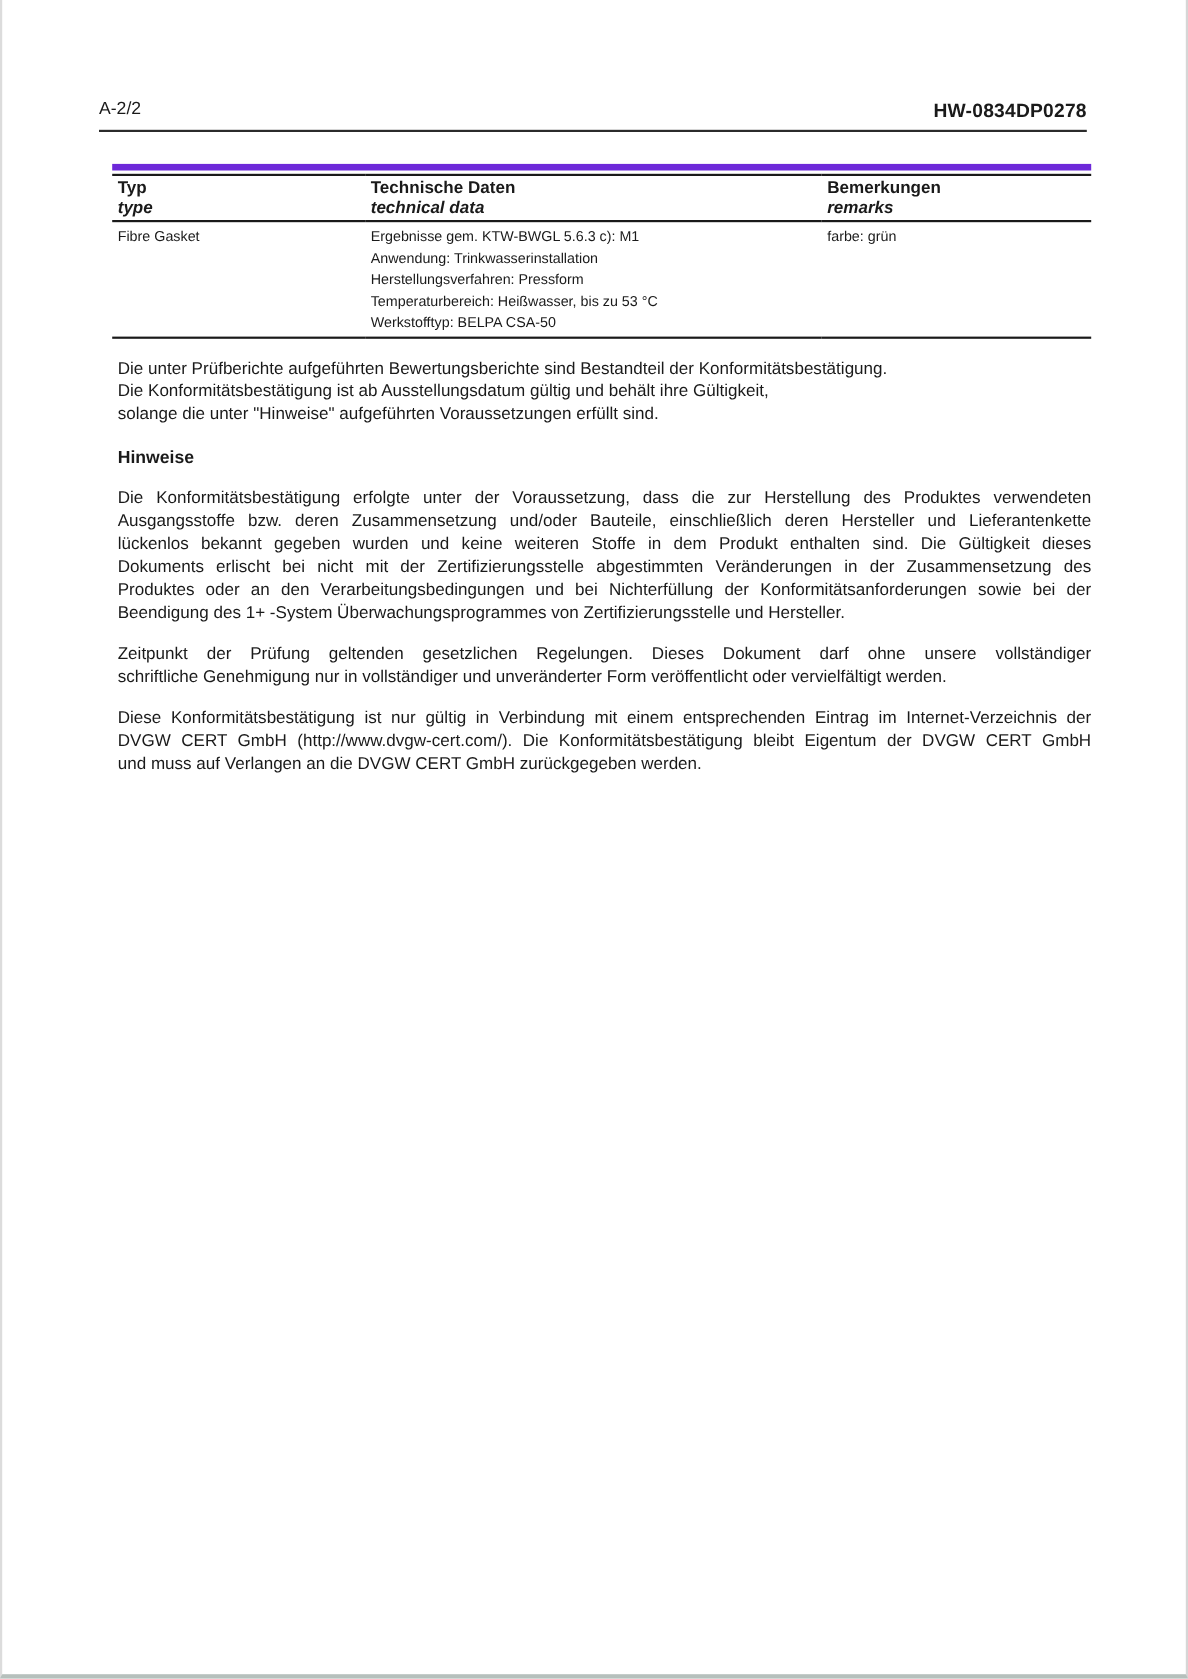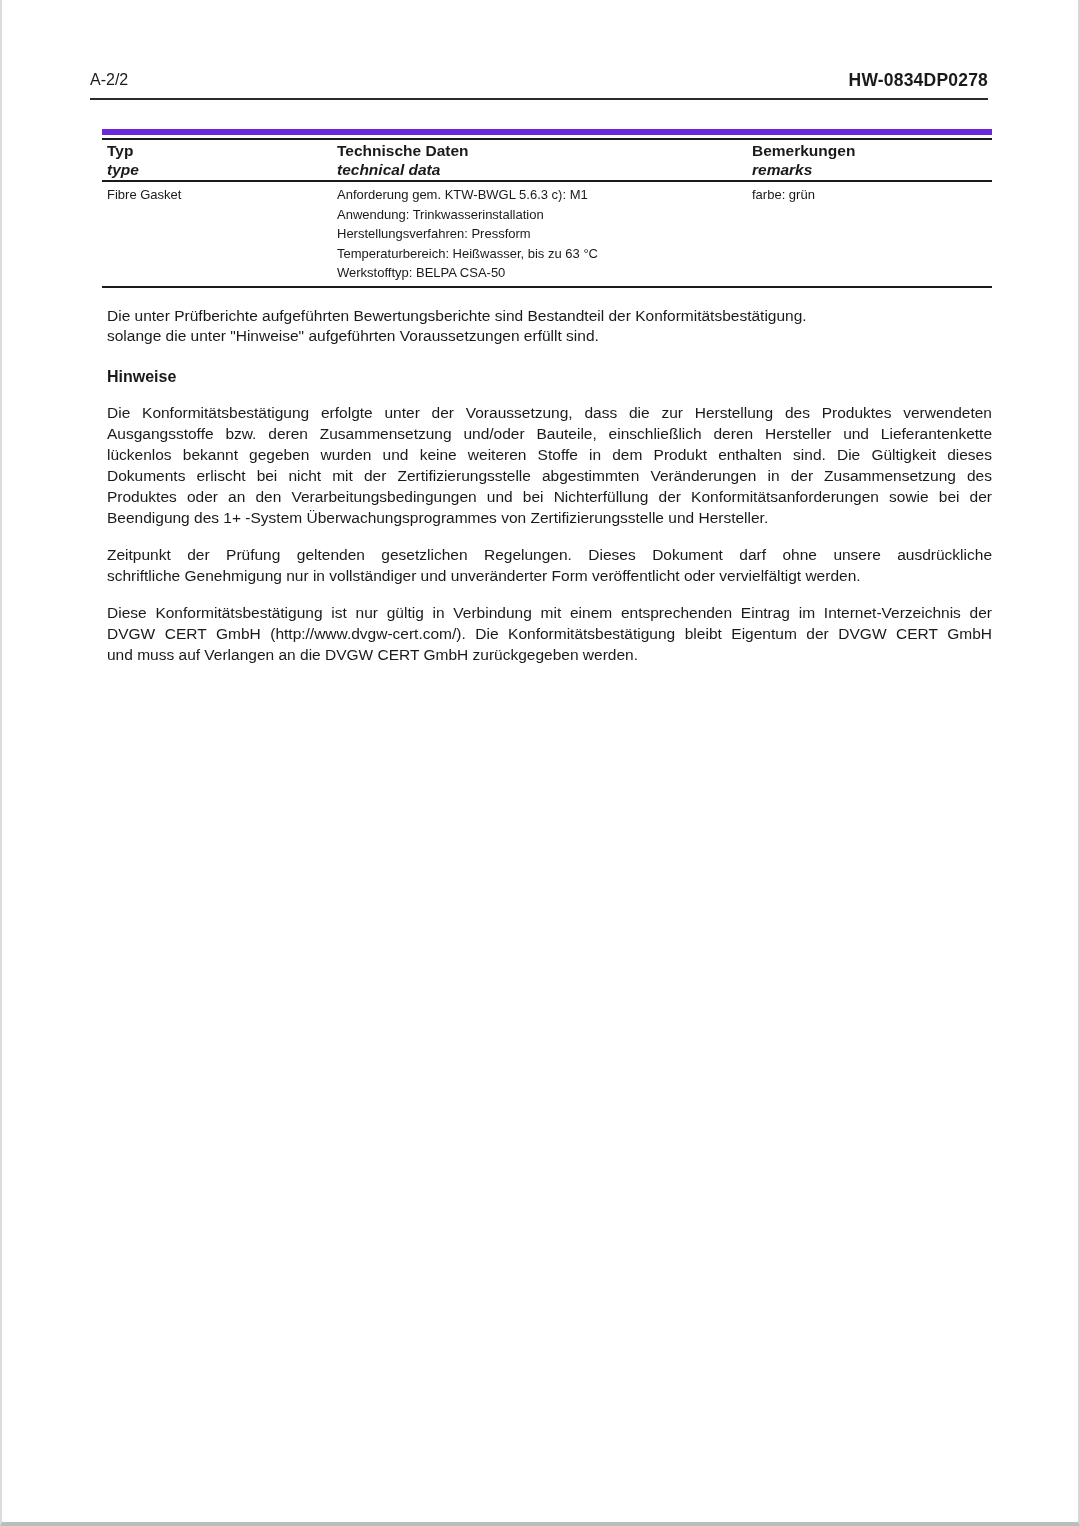--- a/index.html
+++ b/index.html
@@ -19,20 +19,21 @@
     width: 100%;
     height: 100%;
     padding: 70px 90px 0 88px;
   }
   
   .doc-header {
     display: flex;
     justify-content: space-between;
     align-items: flex-start;
     line-height: 20px;
+    margin-top: 20px;
   }
   .page-label { font-size: 16px; font-weight: 400; }
   .doc-number { font-size: 17.5px; font-weight: 700; letter-spacing: 0.2px; }
   .header-rule {
     margin-top: 8px;
     border-top: 2px solid #2b2b2b;
   }
   
   .table-wrap {
     margin: 29px 0 0 12px;
@@ -113,50 +114,51 @@
           <th>
             <div class="th-de">Bemerkungen</div>
             <div class="th-en">remarks</div>
           </th>
         </tr>
       </thead>
       <tbody>
         <tr>
           <td>Fibre Gasket</td>
           <td>
-              <div class="line">Anforderung gem. KTW-BWGL 5.6.3 c): M1</div>
+              <div class="line">Ergebnisse gem. KTW-BWGL 5.6.3 c): M1</div>
               <div class="line">Anwendung: Trinkwasserinstallation</div>
               <div class="line">Herstellungsverfahren: Pressform</div>
-              <div class="line">Temperaturbereich: Heißwasser, bis zu 63 °C</div>
+              <div class="line">Temperaturbereich: Heißwasser, bis zu 53 °C</div>
               <div class="line">Werkstofftyp: BELPA CSA-50</div>
             </td>
           <td>farbe: grün</td>
         </tr>
       </tbody>
     </table>
   </div>
 
   <div class="intro">
       <div class="line">Die unter Prüfberichte aufgeführten Bewertungsberichte sind Bestandteil der Konformitätsbestätigung.</div>
+      <div class="line">Die Konformitätsbestätigung ist ab Ausstellungsdatum gültig und behält ihre Gültigkeit,</div>
       <div class="line">solange die unter "Hinweise" aufgeführten Voraussetzungen erfüllt sind.</div>
     </div>
 
   <div class="hinweise-heading">Hinweise</div>
 
   <div class="para jlines">
       <div class="line">Die Konformitätsbestätigung erfolgte unter der Voraussetzung, dass die zur Herstellung des Produktes verwendeten</div>
       <div class="line">Ausgangsstoffe bzw. deren Zusammensetzung und/oder Bauteile, einschließlich deren Hersteller und Lieferantenkette</div>
       <div class="line">lückenlos bekannt gegeben wurden und keine weiteren Stoffe in dem Produkt enthalten sind. Die Gültigkeit dieses</div>
       <div class="line">Dokuments erlischt bei nicht mit der Zertifizierungsstelle abgestimmten Veränderungen in der Zusammensetzung des</div>
       <div class="line">Produktes oder an den Verarbeitungsbedingungen und bei Nichterfüllung der Konformitätsanforderungen sowie bei der</div>
       <div class="line">Beendigung des 1+ -System Überwachungsprogrammes von Zertifizierungsstelle und Hersteller.</div>
     </div>
 
   <div class="para jlines">
-      <div class="line">Zeitpunkt der Prüfung geltenden gesetzlichen Regelungen.  Dieses Dokument darf ohne unsere ausdrückliche</div>
+      <div class="line">Zeitpunkt der Prüfung geltenden gesetzlichen Regelungen.  Dieses Dokument darf ohne unsere vollständiger</div>
       <div class="line">schriftliche Genehmigung nur in vollständiger und unveränderter Form veröffentlicht oder vervielfältigt werden.</div>
     </div>
 
   <div class="para jlines">
       <div class="line">Diese Konformitätsbestätigung ist nur gültig in Verbindung mit einem entsprechenden Eintrag im Internet-Verzeichnis der</div>
       <div class="line">DVGW CERT GmbH (http://www.dvgw-cert.com/). Die Konformitätsbestätigung bleibt Eigentum der DVGW CERT GmbH</div>
       <div class="line">und muss auf Verlangen an die DVGW CERT GmbH zurückgegeben werden.</div>
     </div>
 
 </div>

